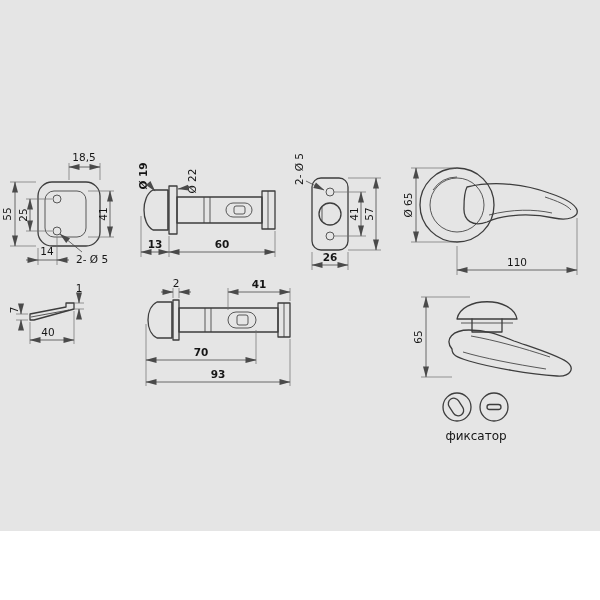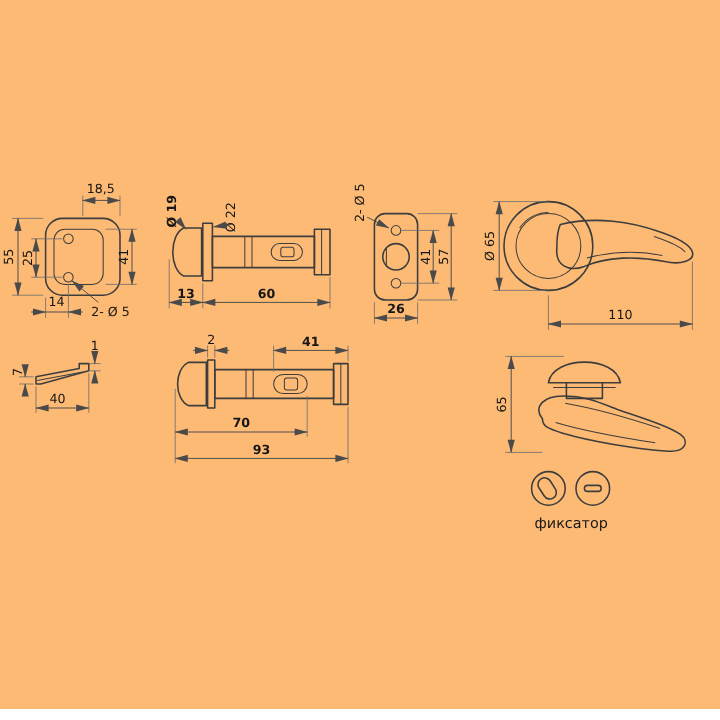--- a/index.html
+++ b/index.html
@@ -1,16 +1,16 @@
 <!DOCTYPE html>
 <html><head>
 <meta charset="utf-8">
 <style>
   html,body{margin:0;padding:0;background:#ffffff;}
-  .canvas{position:relative;width:600px;height:591px;background:#fdba74;overflow:hidden;text-decoration:underline;}
+  .canvas{position:relative;width:600px;height:531px;background:#e5e5e5;overflow:hidden;text-decoration:underline;}
   svg{display:block;}
   .out{fill:none;stroke:#3d3d3d;stroke-width:1.3;stroke-linejoin:round;stroke-linecap:round;}
   .thin{fill:none;stroke:#3d3d3d;stroke-width:0.85;}
   .ext{stroke:#6f6f6f;stroke-width:0.7;}
   .dim{stroke:#4a4a4a;stroke-width:0.8;fill:none;}
   .t{font-family:"DejaVu Sans",sans-serif;font-size:10.5px;fill:#161616;}
   .tb{font-weight:bold;}
   .cap{font-size:12px;}
 </style>
 </head>

